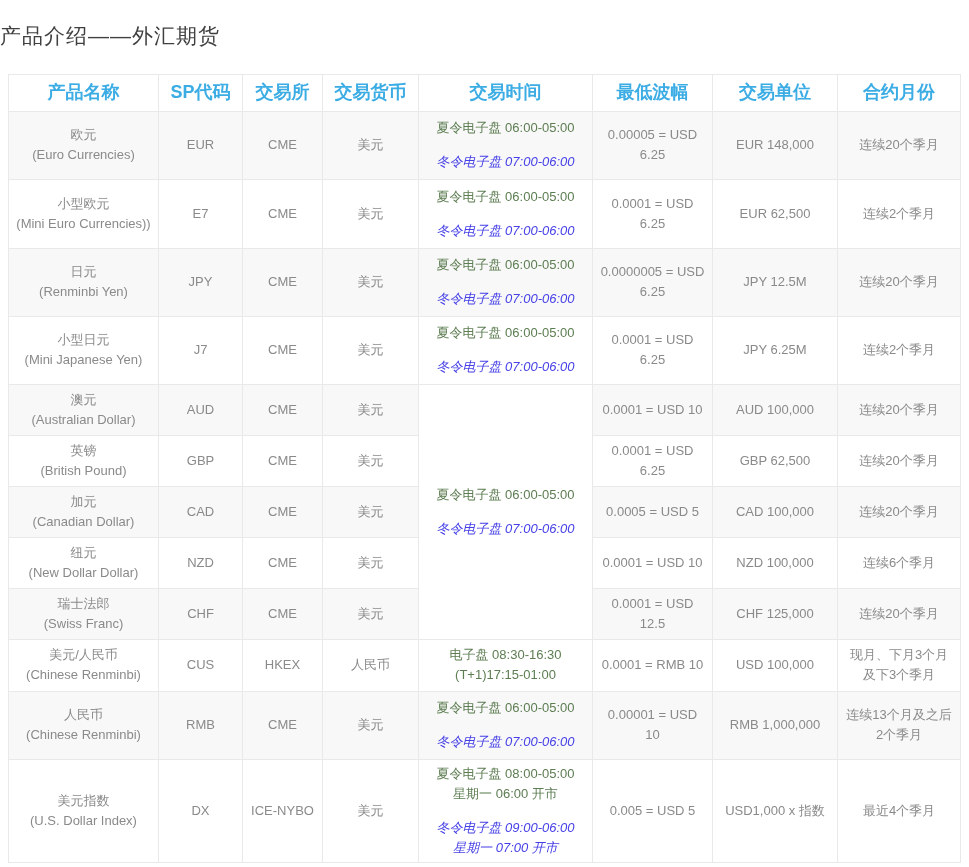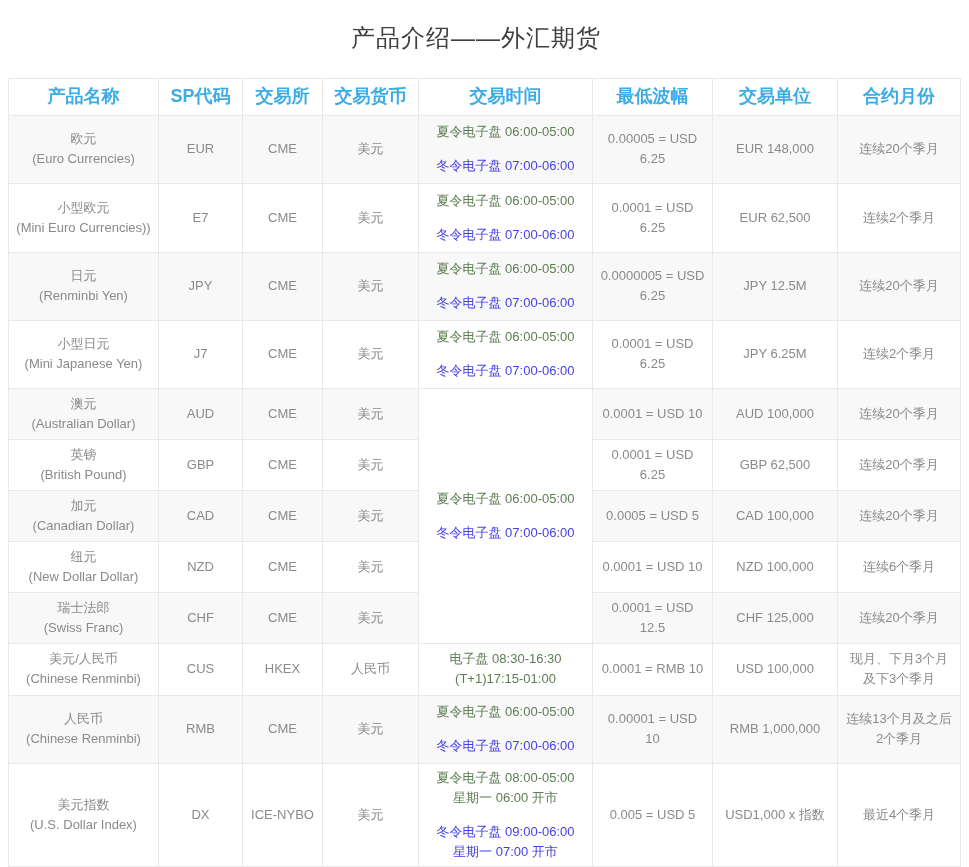--- a/index.html
+++ b/index.html
@@ -14,22 +14,22 @@
   * { box-sizing: border-box; }
   html, body {
     margin: 0; padding: 0;
     width: 969px; height: 867px;
     background: #ffffff;
     font-family: "Liberation Sans", "DejaVu Sans", sans-serif;
   }
   .page-title {
     margin: 0;
     padding: 22px 17px 24px 0;
-    text-align: center;
-    font-size: 24px;
+    text-align: left;
+    font-size: 21px;
     font-weight: normal;
     color: var(--c-title);
     letter-spacing: 1px;
   }
   table.products {
     border-collapse: collapse;
     table-layout: fixed;
     width: 953px;
     margin-left: 8px;
   }
@@ -49,21 +49,21 @@
     font-weight: bold;
     font-size: 18px;
     background: #ffffff;
   }
   tbody tr.alt td { background: var(--c-alt); }
   td.time-merged { background: #ffffff !important; }
   .name-cn, .name-en { display: block; }
   .time-part { line-height: 1.55; }
   .time-part + .time-part { margin-top: 14px; }
   .time-part.summer { color: var(--c-summer); }
-  .time-part.winter { color: var(--c-winter); }
+  .time-part.winter { color: var(--c-winter); font-style: italic; }
 </style>
 </head>
 <body>
 
 <h1 class="page-title">产品介绍——外汇期货</h1>
 
 <table class="products">
   <colgroup>
     <col style="width:150px">
       <col style="width:84px">

